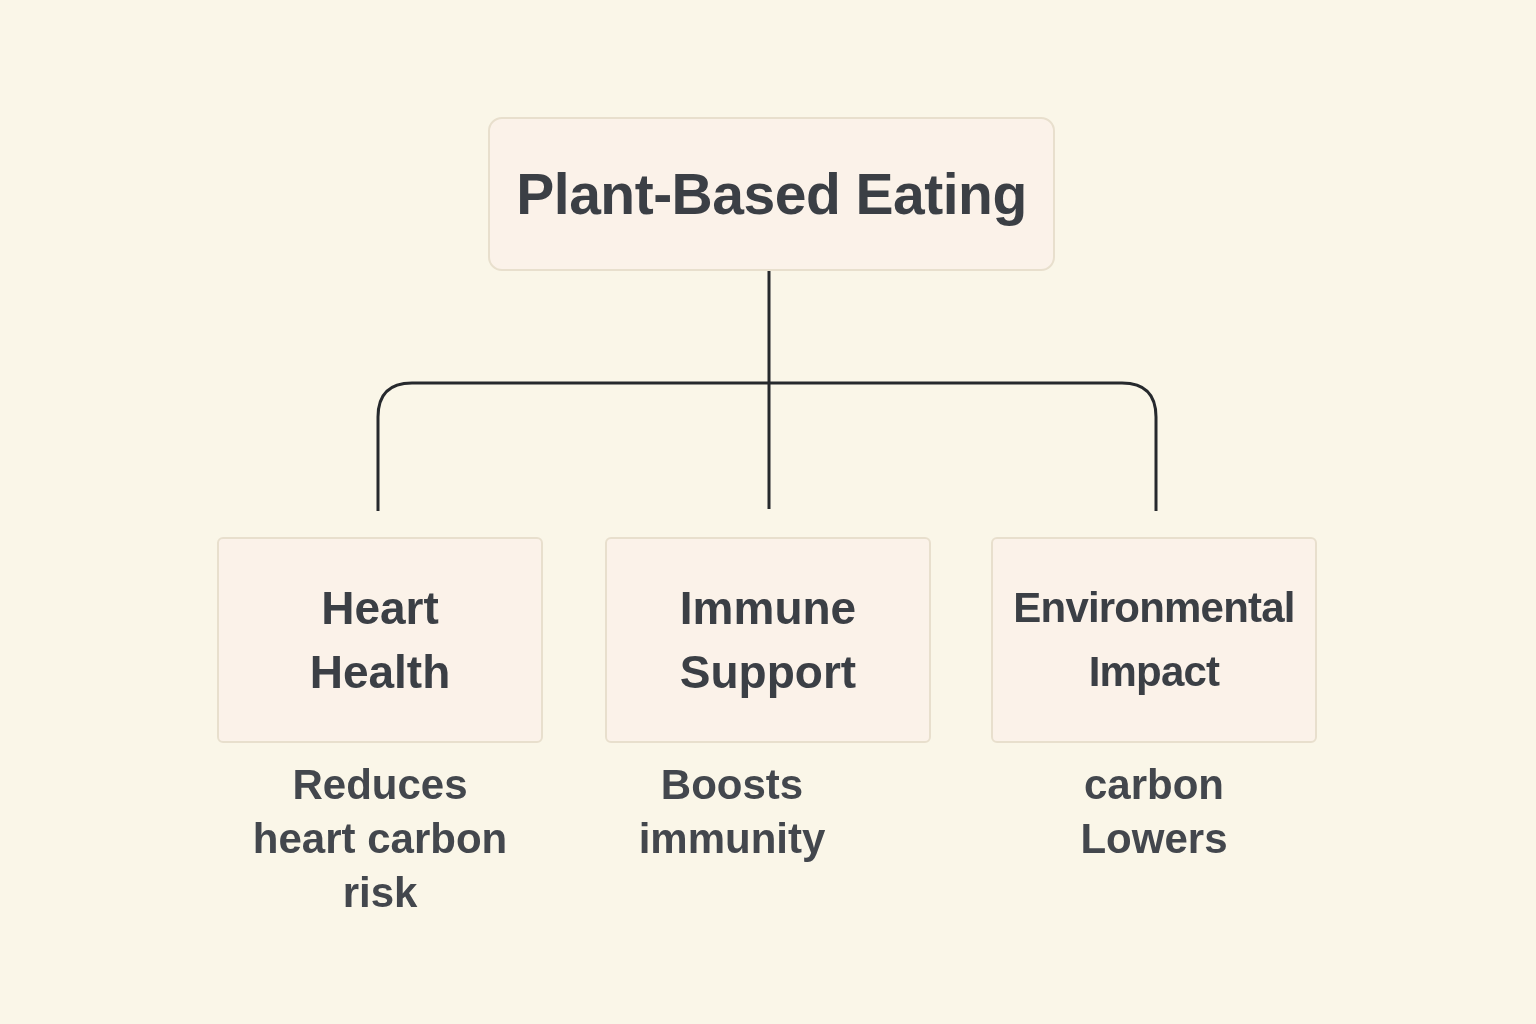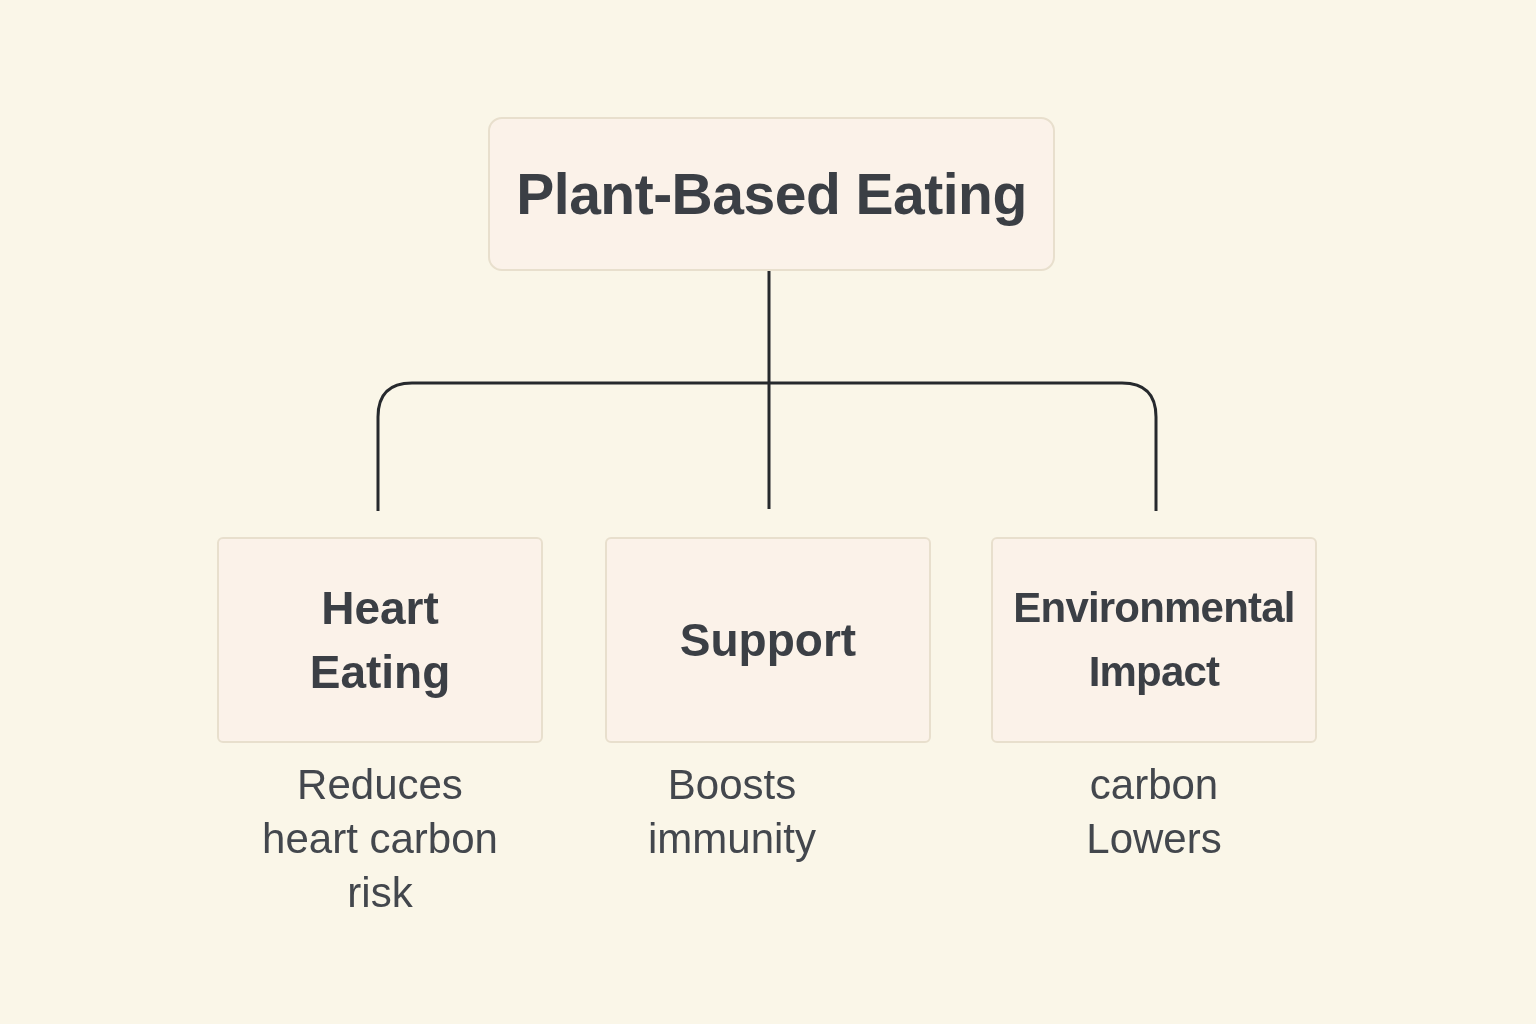--- a/index.html
+++ b/index.html
@@ -72,42 +72,43 @@
     width: 326px;
     text-align: center;
     color: var(--desc-text, #43474d);
     font-size: 42px;
     font-weight: 400;
     line-height: 54px;
   }
   #desc-heart  { left: 217px; }
   #desc-immune { left: 569px; }
   #desc-env    { left: 991px; }
-  .desc .line { white-space: nowrap; }
+  .desc .line { white-space: nowrap; font-weight: bold; }
 </style>
 </head>
 <body>
 
 <div class="canvas">
 
   <svg class="connectors" viewBox="0 0 1536 1024" xmlns="http://www.w3.org/2000/svg">
     <path d="M769 271 L769 509"></path>
     <path d="M378 511 L378 417 Q378 383 412 383 L1122 383 Q1156 383 1156 417 L1156 511"></path>
   </svg>
 
   <div class="node root" id="node-root">
     <div class="line">Plant-Based Eating</div>
   </div>
 
   <div class="node child" id="node-heart">
     <div class="line">Heart</div>
-    <div class="line">Eating</div>
+    <div class="line">Health</div>
   </div>
 
   <div class="node child" id="node-immune">
+    <div class="line">Immune</div>
     <div class="line">Support</div>
   </div>
 
   <div class="node child tight" id="node-env">
     <div class="line">Environmental</div>
     <div class="line">Impact</div>
   </div>
 
   <div class="desc" id="desc-heart">
     <div class="line">Reduces</div>

